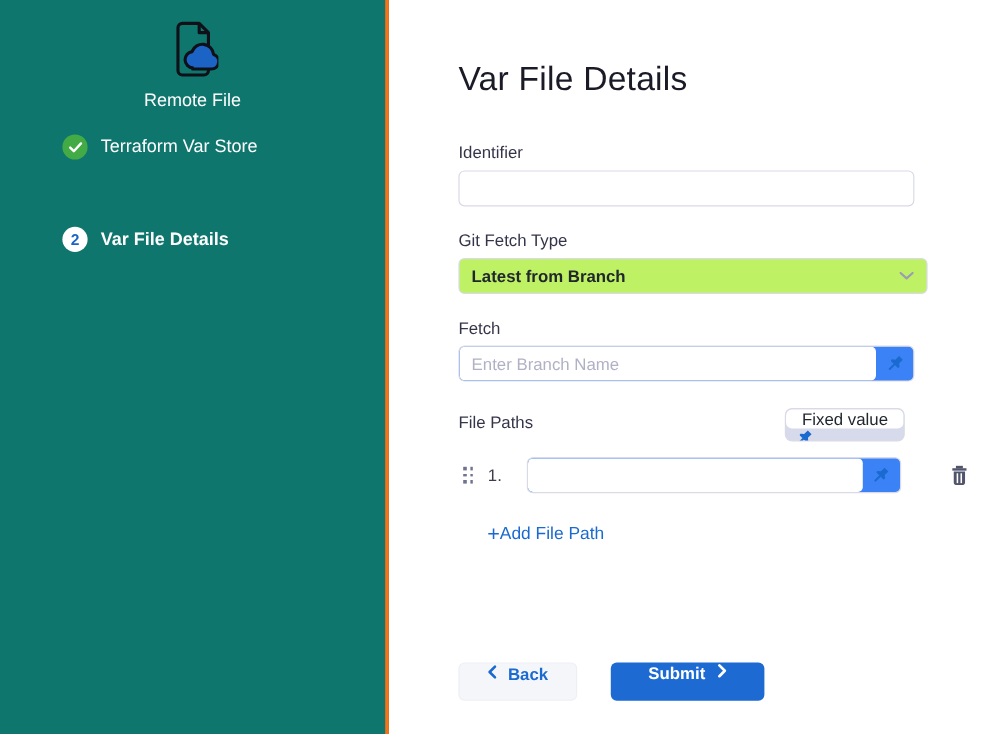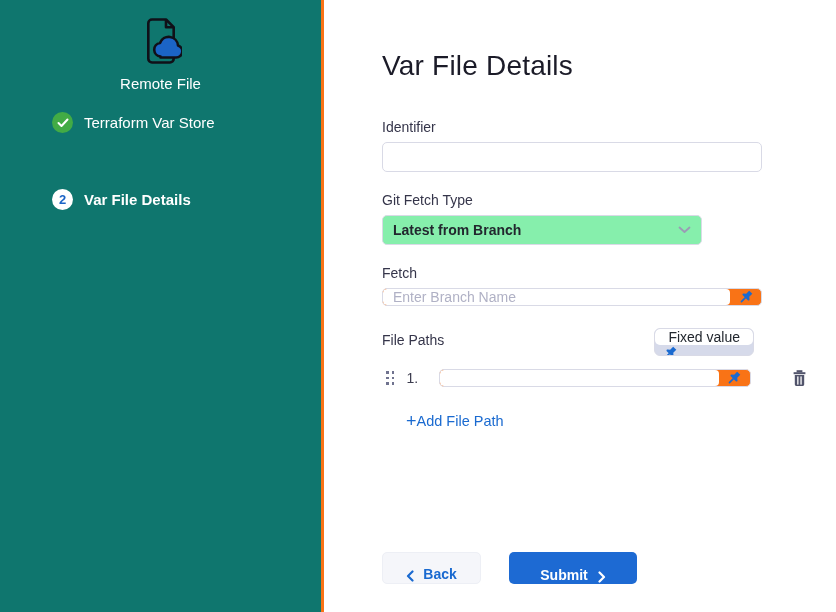--- a/index.html
+++ b/index.html
@@ -47,29 +47,29 @@
   .mt-36 { margin-top:37px; } .mt-20 { margin-top:20px; }
 
   .text-input {
     width:380px; height:30px; border:1px solid #d9dae6; border-radius:5px;
     padding:0 10px; font-size:14px; color:#22272e; outline:none;
     font-family:"Liberation Sans", sans-serif; background:#fff;
   }
   input::placeholder { color:#b0b1c5; }
 
   .select {
-    width:320px; height:30px; border:1px solid #d9dae6; border-radius:5px;
-    background:#86efac; display:flex; align-items:center; justify-content:space-between;
+    width:391px; height:30px; border:1px solid #d9dae6; border-radius:5px;
+    background:#bef264; display:flex; align-items:center; justify-content:space-between;
     padding:0 10px; cursor:pointer;
   }
   .select-value { font-size:14px; font-weight:600; color:#22272e; }
 
   .pin-wrap {
-    width:380px; height:18px; border:1px solid #d9dae6; border-radius:5px;
-    background:#f97316; display:flex; overflow:hidden;
+    width:380px; height:30px; border:1px solid #d9dae6; border-radius:5px;
+    background:#3b82f6; display:flex; overflow:hidden;
   }
   .pin-wrap input {
     flex:1; border:none; outline:none; background:#fff; border-radius:4px;
     padding:0 10px; font-size:14px; color:#22272e;
     font-family:"Liberation Sans", sans-serif;
   }
   .pin-btn {
     width:31px; border:none; background:transparent; display:flex;
     align-items:center; justify-content:center; cursor:pointer; padding:0;
   }
@@ -106,21 +106,21 @@
     margin-top:26px; margin-left:24px; display:inline-flex; align-items:center;
     border:none; background:none; color:#1a6ad0; cursor:pointer; padding:0;
     font-family:"Liberation Sans", sans-serif;
   }
   .add-plus { font-size:18px; font-weight:500; line-height:14px; }
   .add-text { font-size:14.5px; }
 
   .footer { position:absolute; left:58px; top:552px; display:flex; gap:28px; }
   .btn {
     height:32px; border-radius:5px; font-size:14px; font-weight:600;
-    display:flex; align-items:flex-end; justify-content:center; cursor:pointer;
+    display:flex; align-items:flex-start; justify-content:center; cursor:pointer;
     font-family:"Liberation Sans", sans-serif;
   }
   .btn-back {
     width:99px; background:#f5f6fa; border:1px solid #edeff5; color:#1a6ad0; gap:9px;
   }
   .btn-submit {
     width:128px; background:#1d6ad3; border:none; color:#fff; gap:10px;
   }
 </style>
 </head>

